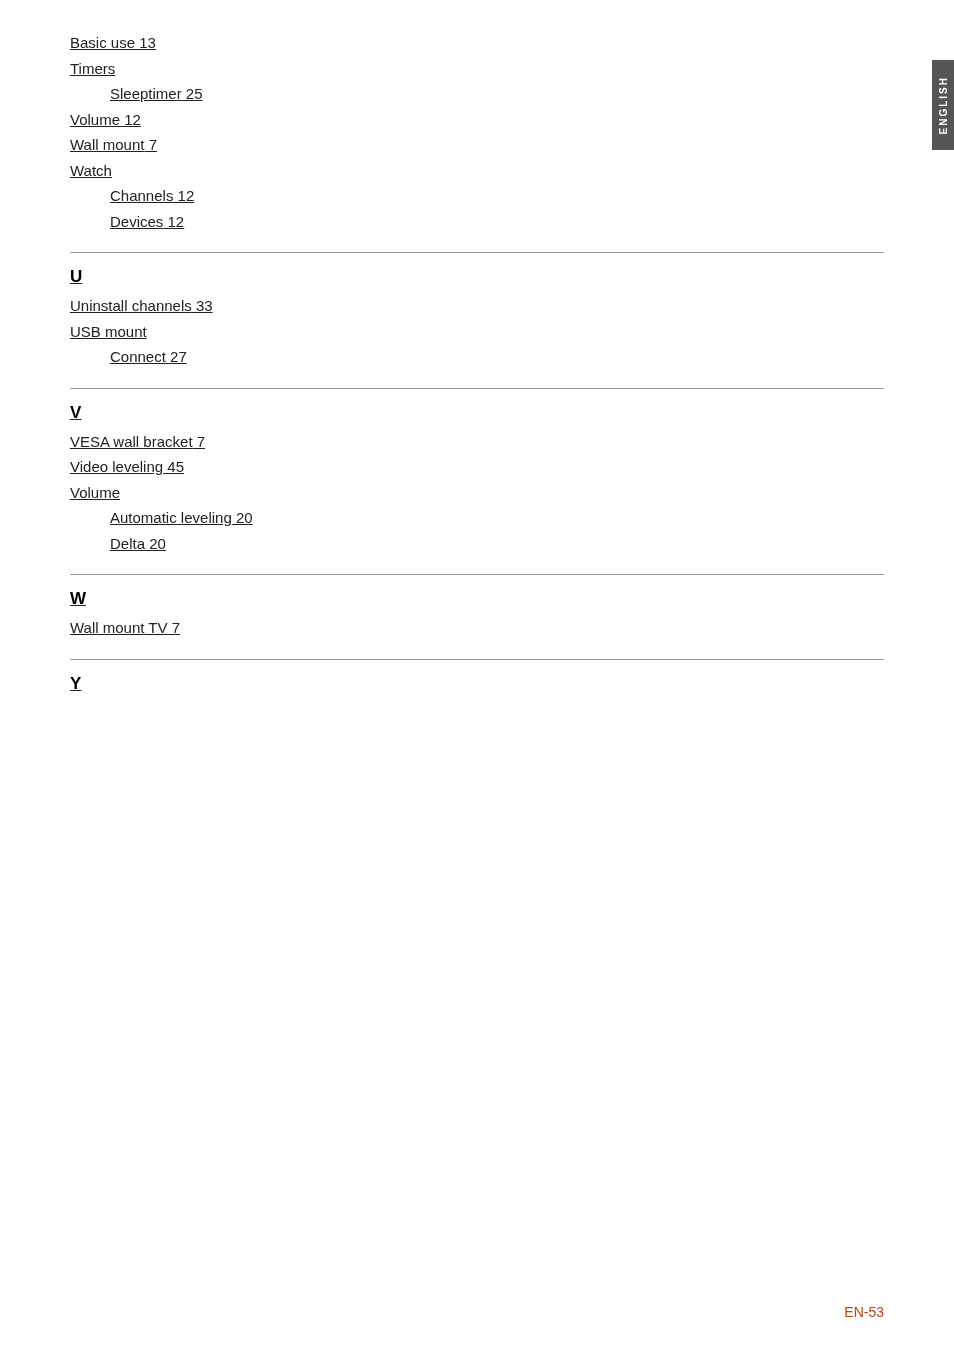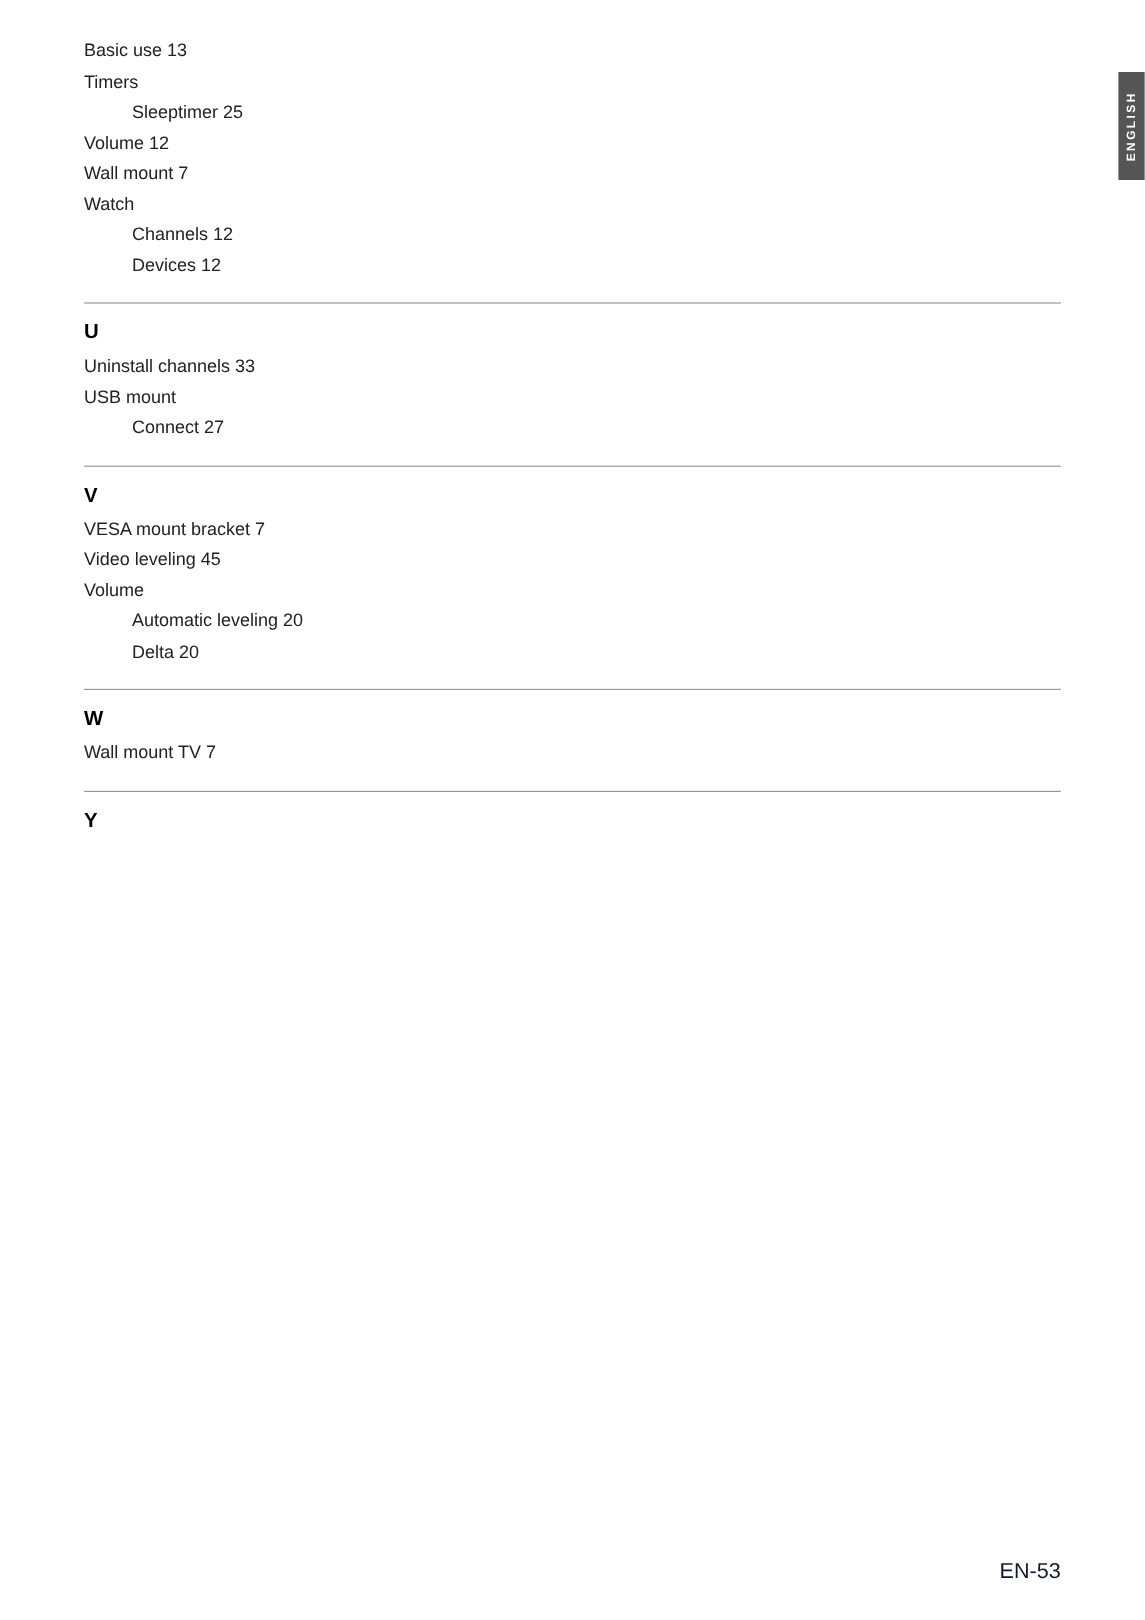--- a/index.html
+++ b/index.html
@@ -44,20 +44,21 @@
       font-weight: bold;
       letter-spacing: 2px;
       writing-mode: vertical-rl;
       transform: rotate(180deg);
       text-transform: uppercase;
     }
 
     
     .content {
       margin-top: 0;
+      text-decoration: underline;
     }
 
     .index-group {
       margin-bottom: 0;
     }
 
     .index-entry {
       line-height: 1.7;
       color: #222;
     }
@@ -76,22 +77,22 @@
       font-weight: bold;
       font-size: 17px;
       margin-bottom: 6px;
       color: #000;
     }
 
     .page-number-footer {
       position: absolute;
       bottom: 30px;
       right: 70px;
-      font-size: 18px;
-      color: #0f172a;
+      font-size: 14px;
+      color: #c2410c;
     }
 
     .entry-text {
       display: inline;
     }
 
     .entry-page {
       display: inline;
     }
   </style>
@@ -119,21 +120,21 @@
       <hr class="section-divider">
       <div class="index-group">
         <div class="section-letter">U</div>
         <div class="index-entry"><span class="entry-text">Uninstall channels</span><span class="entry-page">  33</span></div>
         <div class="index-entry"><span class="entry-text">USB mount</span></div>
         <div class="index-entry indented"><span class="entry-text">Connect</span><span class="entry-page">  27</span></div>
       </div>
       <hr class="section-divider">
       <div class="index-group">
         <div class="section-letter">V</div>
-        <div class="index-entry"><span class="entry-text">VESA mount bracket</span><span class="entry-page">  7</span></div>
+        <div class="index-entry"><span class="entry-text">VESA wall bracket</span><span class="entry-page">  7</span></div>
         <div class="index-entry"><span class="entry-text">Video leveling</span><span class="entry-page">  45</span></div>
         <div class="index-entry"><span class="entry-text">Volume</span></div>
         <div class="index-entry indented"><span class="entry-text">Automatic leveling</span><span class="entry-page">  20</span></div>
         <div class="index-entry indented"><span class="entry-text">Delta</span><span class="entry-page">  20</span></div>
       </div>
       <hr class="section-divider">
       <div class="index-group">
         <div class="section-letter">W</div>
         <div class="index-entry"><span class="entry-text">Wall mount TV</span><span class="entry-page">  7</span></div>
       </div>

